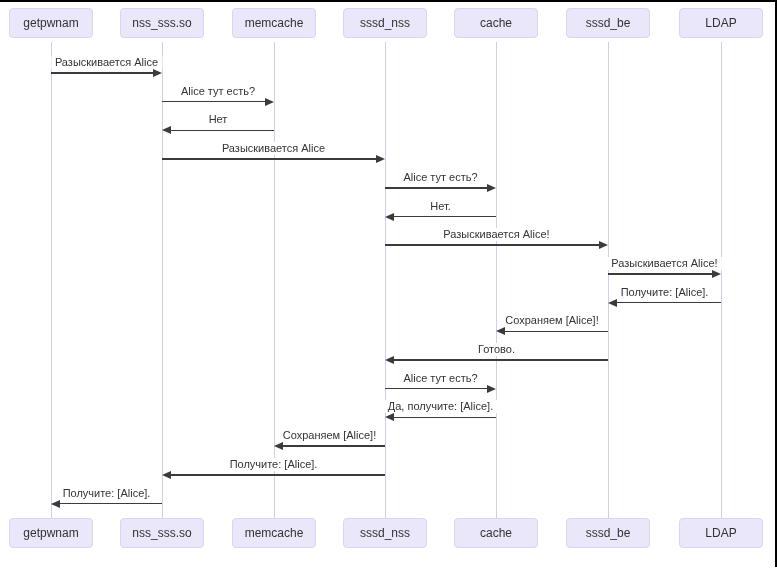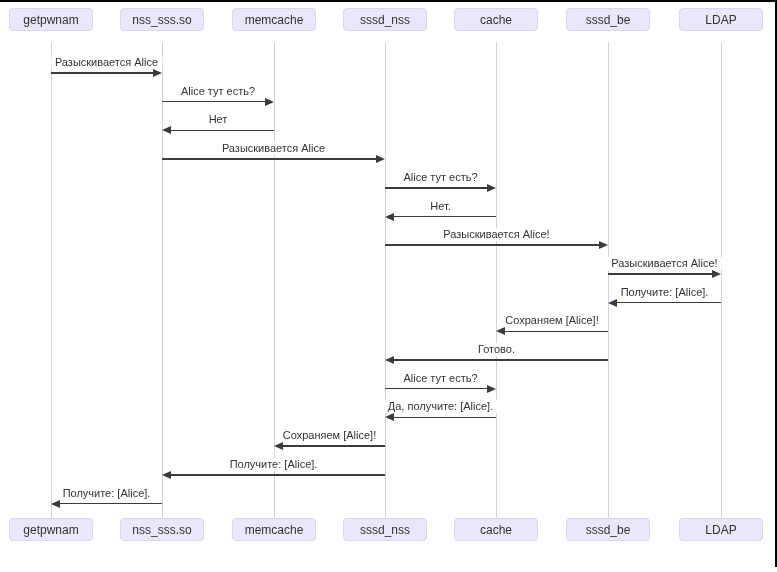--- a/index.html
+++ b/index.html
@@ -11,21 +11,21 @@
   #canvas {
     position: relative;
     width: 777px;
     height: 572px;
     background: #ffffff;
     overflow: hidden;
   }
   .actor-box {
     position: absolute;
     width: 84px;
-    height: 23px;
+    height: 30px;
     box-sizing: border-box;
     background: #e9e7f9;
     border: 1px solid #d9d4f2;
     border-radius: 4px;
     display: flex;
     align-items: center;
     justify-content: center;
     font-size: 12px;
     color: #333333;
     z-index: 3;

